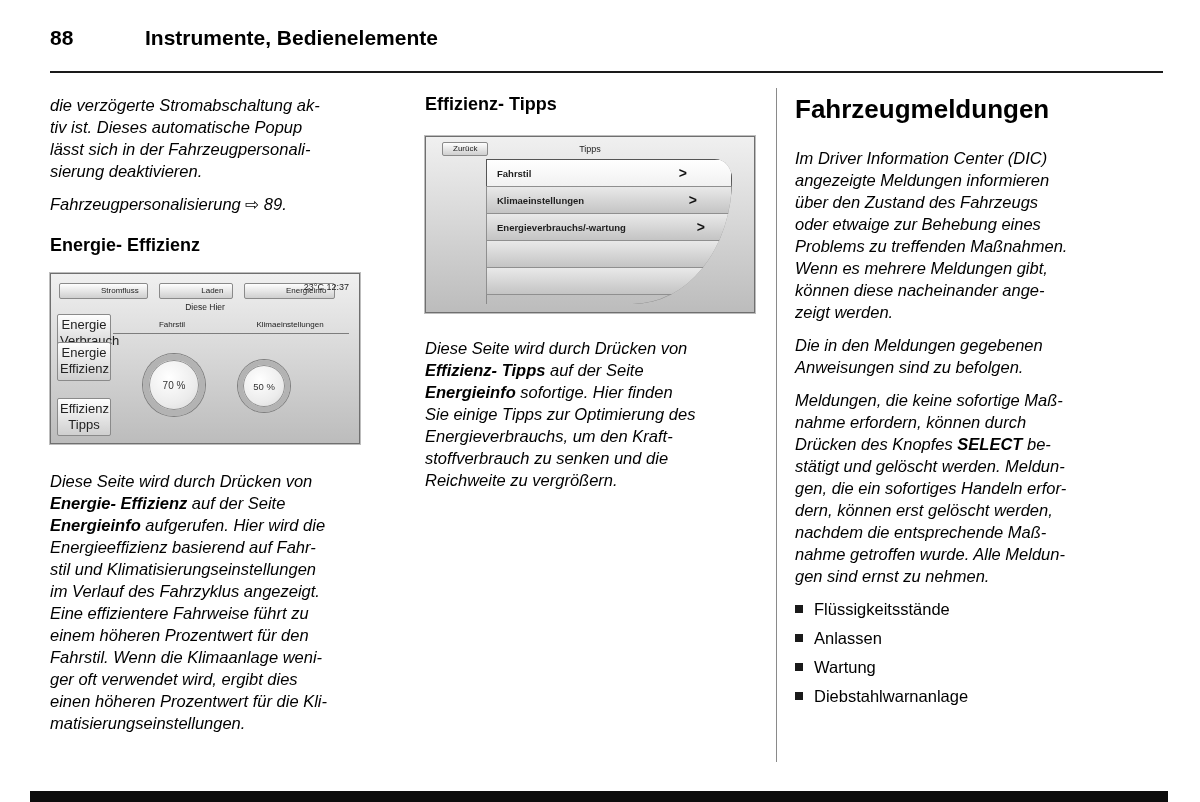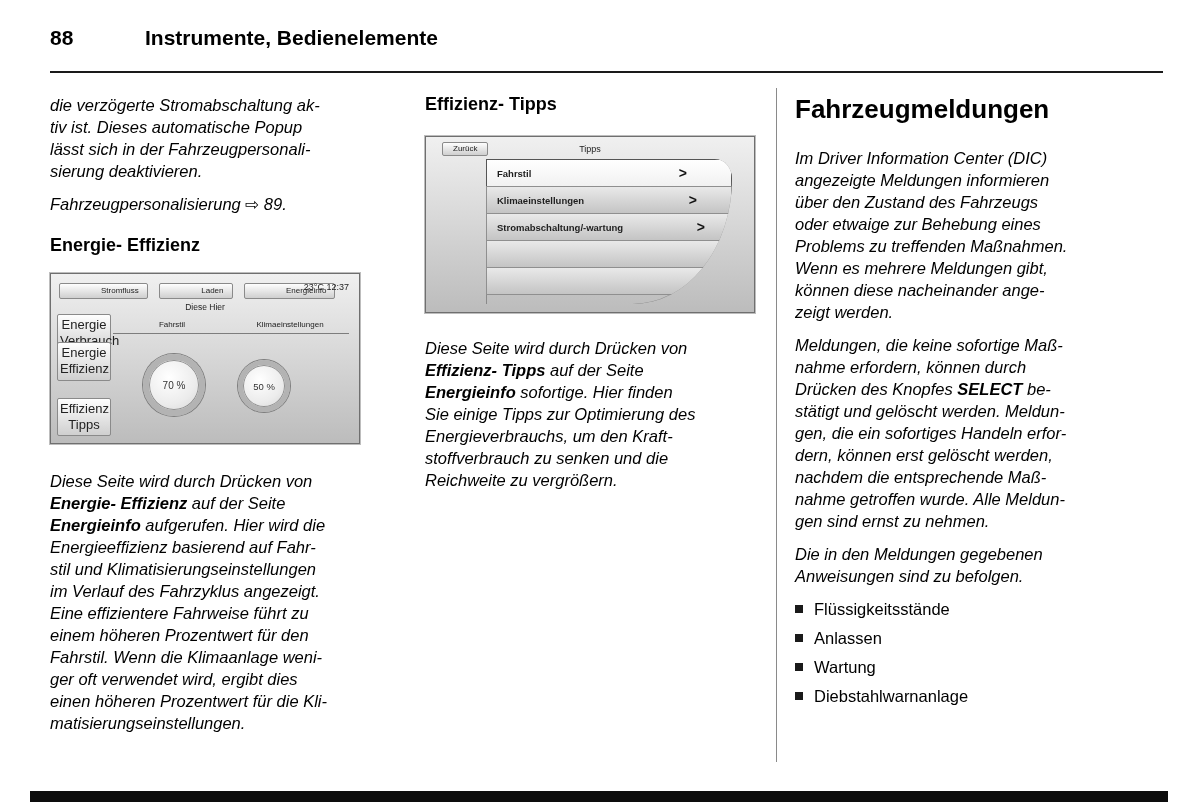--- a/index.html
+++ b/index.html
@@ -151,21 +151,21 @@
     <div class="s2-list">
       <div class="s2-row sel r1">
         <span class="s2-label">Fahrstil</span>
         <span class="s2-arrow">&gt;</span>
       </div>
       <div class="s2-row r2">
         <span class="s2-label">Klimaeinstellungen</span>
         <span class="s2-arrow">&gt;</span>
       </div>
       <div class="s2-row r3">
-        <span class="s2-label">Stromabschaltung/-wartung</span>
+        <span class="s2-label">Energieverbrauchs/-wartung</span>
         <span class="s2-arrow">&gt;</span>
       </div>
       <div class="s2-row"></div>
       <div class="s2-row"></div>
     </div>
   </div>
 
   <p class="body" style="margin-top:24px"><span>Diese Seite wird durch Drücken von
 </span><strong>Effizienz- Tipps</strong><span> auf der Seite
 </span><strong>Energieinfo</strong><span> sofortige. Hier finden
@@ -178,31 +178,31 @@
 <div class="col col3">
   <h2 class="big">Fahrzeugmeldungen</h2>
   <p class="body">Im Driver Information Center (DIC)
 angezeigte Meldungen informieren
 über den Zustand des Fahrzeugs
 oder etwaige zur Behebung eines
 Problems zu treffenden Maßnahmen.
 Wenn es mehrere Meldungen gibt,
 können diese nacheinander ange-
 zeigt werden.</p>
+  <p class="body">Die in den Meldungen gegebenen
+Anweisungen sind zu befolgen.</p>
   <p class="body"><span>Meldungen, die keine sofortige Maß-
 nahme erfordern, können durch
 Drücken des Knopfes </span><strong>SELECT</strong><span> be-
 stätigt und gelöscht werden. Meldun-
 gen, die ein sofortiges Handeln erfor-
 dern, können erst gelöscht werden,
 nachdem die entsprechende Maß-
 nahme getroffen wurde. Alle Meldun-
 gen sind ernst zu nehmen.</span></p>
-  <p class="body">Die in den Meldungen gegebenen
-Anweisungen sind zu befolgen.</p>
   <ul class="blist">
     <li>
         <span class="sq"></span>
         <span>Flüssigkeitsstände</span>
       </li>
     <li>
         <span class="sq"></span>
         <span>Anlassen</span>
       </li>
     <li>

